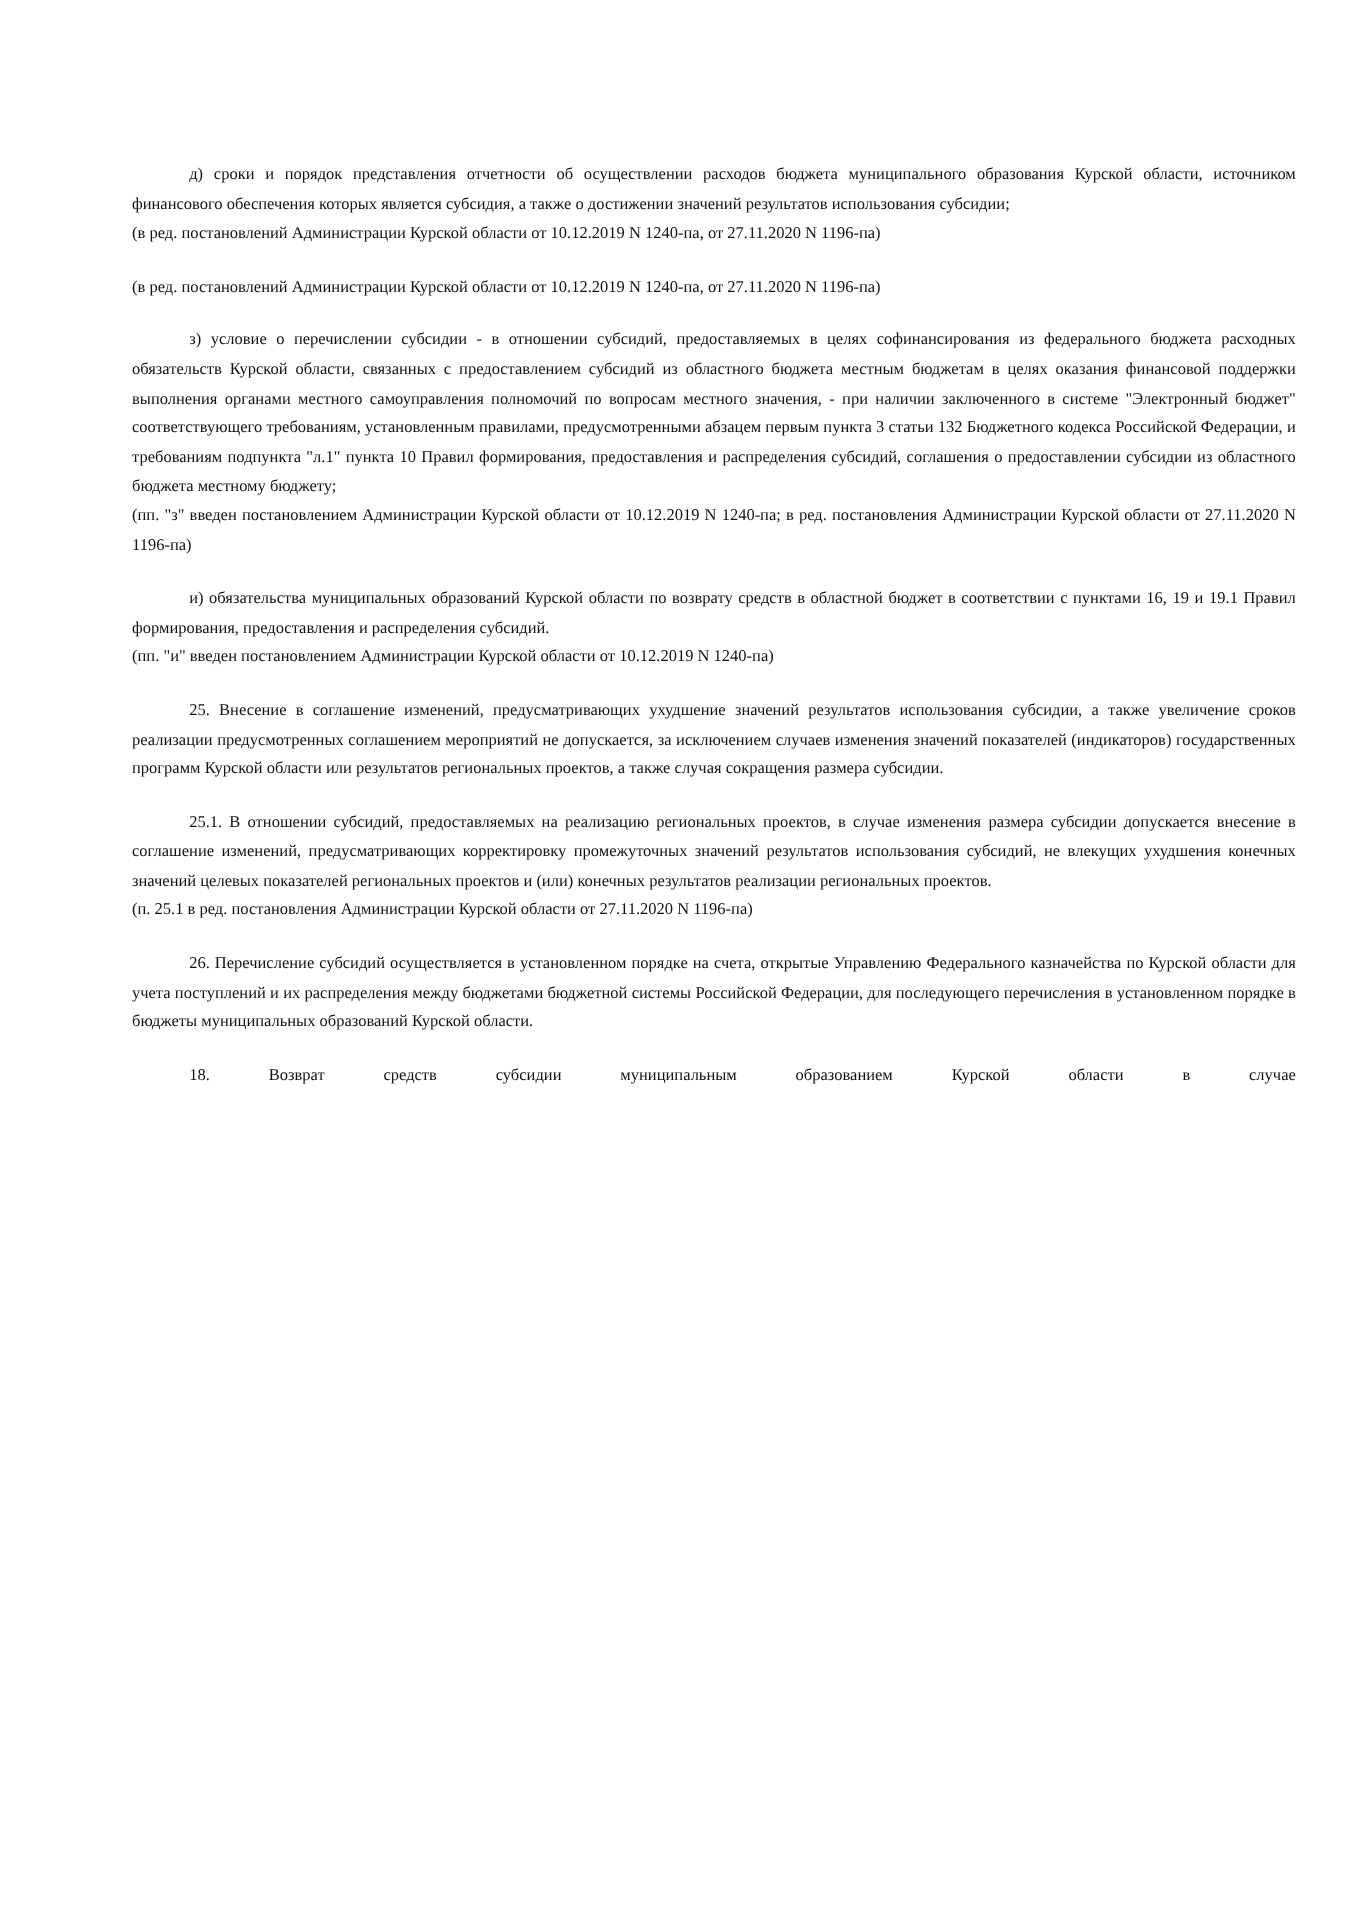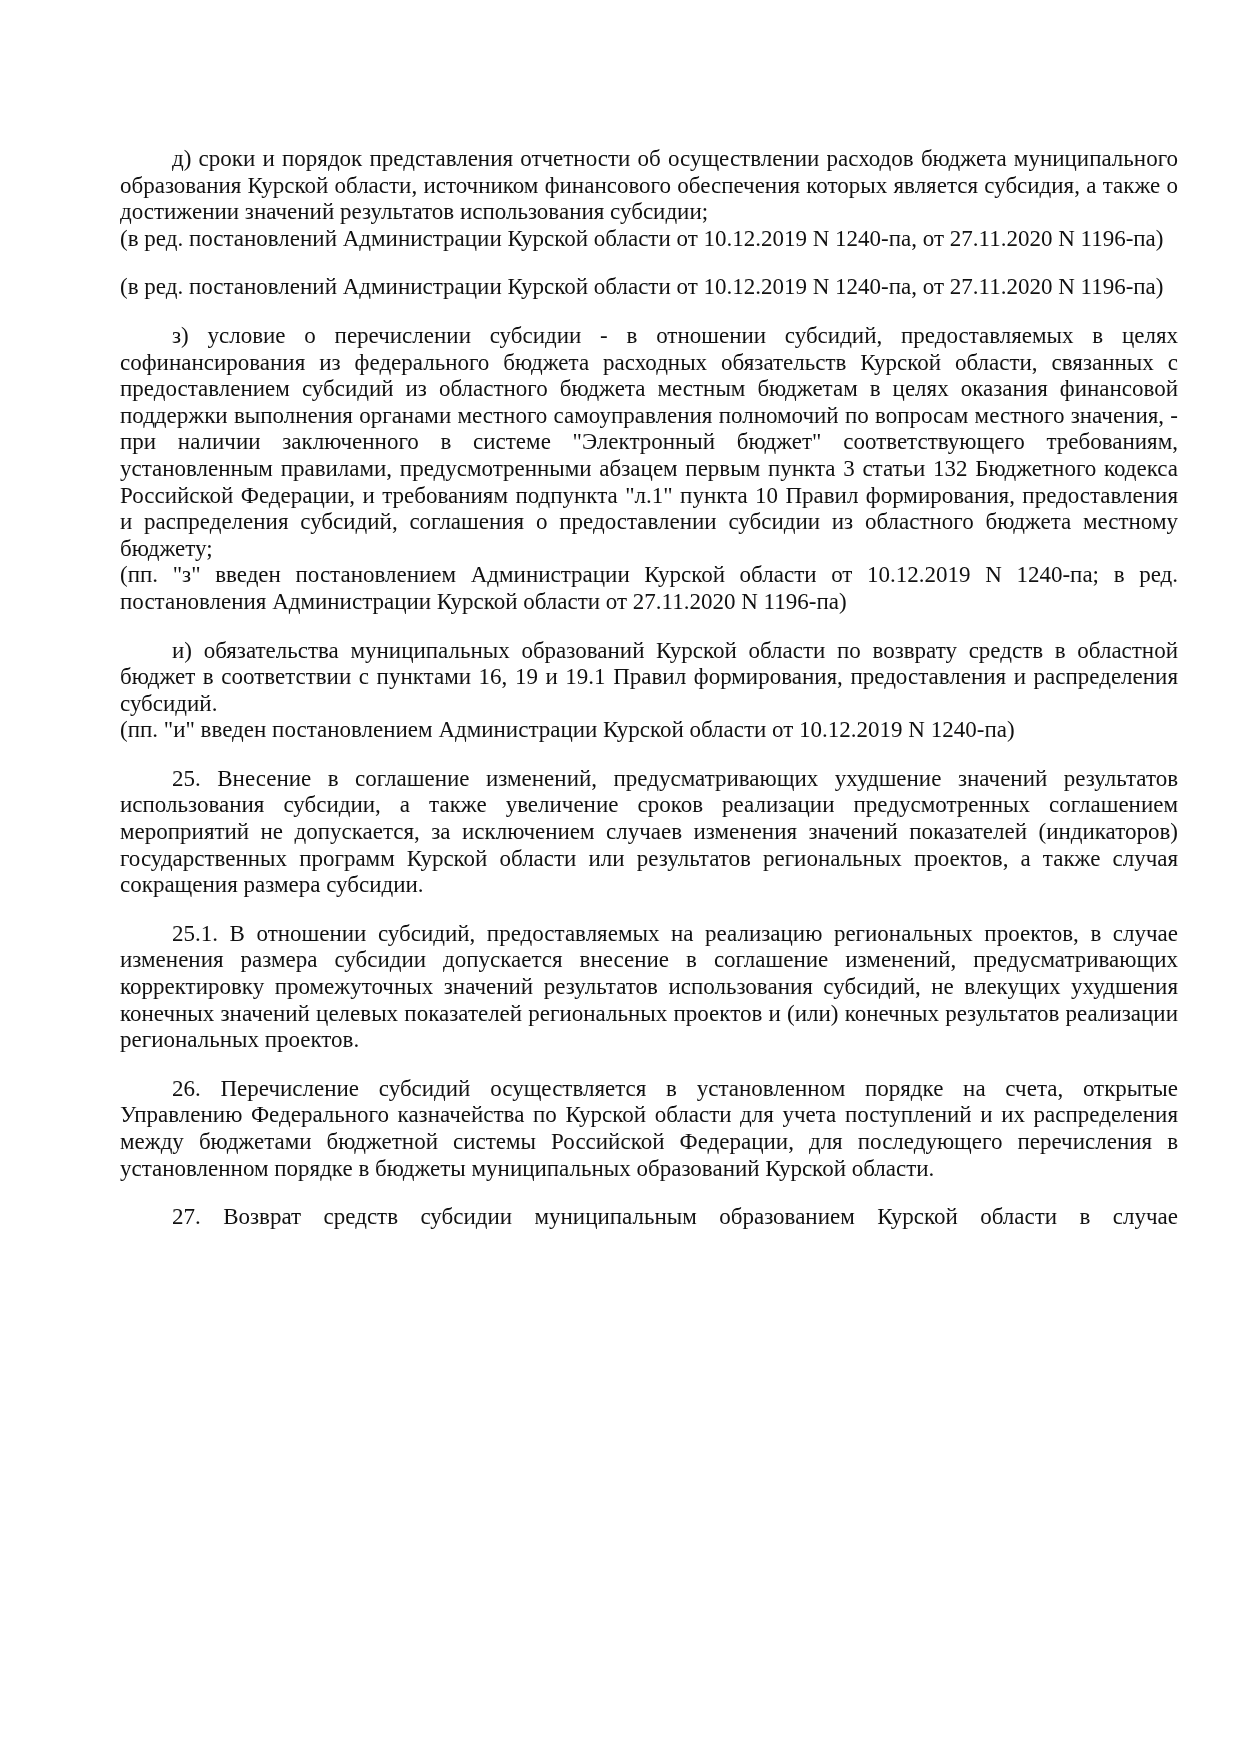--- a/index.html
+++ b/index.html
@@ -13,21 +13,21 @@
       position: relative;
       overflow: hidden;
       font-family: "Liberation Serif", "DejaVu Serif", serif;
       color: #111111;
     }
     .page {
       position: absolute;
       left: 120px;
       top: 146px;
       width: 1058px;
-      font-size: 23px;
+      font-size: 15px;
       line-height: 26.6px;
     }
     .block {
       margin: 0 0 22px 0;
     }
     .para {
       margin: 0;
       text-indent: 52px;
       text-align: justify;
       text-align-last: left;
@@ -63,23 +63,24 @@
     <p class="para">и) обязательства муниципальных образований Курской области по возврату средств в областной бюджет в соответствии с пунктами 16, 19 и 19.1 Правил формирования, предоставления и распределения субсидий.</p>
     <p class="note">(пп. "и" введен постановлением Администрации Курской области от 10.12.2019 N 1240-па)</p>
   </div>
 
   <div class="block">
     <p class="para">25. Внесение в соглашение изменений, предусматривающих ухудшение значений результатов использования субсидии, а также увеличение сроков реализации предусмотренных соглашением мероприятий не допускается, за исключением случаев изменения значений показателей (индикаторов) государственных программ Курской области или результатов региональных проектов, а также случая сокращения размера субсидии.</p>
   </div>
 
   <div class="block">
     <p class="para">25.1. В отношении субсидий, предоставляемых на реализацию региональных проектов, в случае изменения размера субсидии допускается внесение в соглашение изменений, предусматривающих корректировку промежуточных значений результатов использования субсидий, не влекущих ухудшения конечных значений целевых показателей региональных проектов и (или) конечных результатов реализации региональных проектов.</p>
+    <p class="note">(п. 25.1 в ред. постановления Администрации Курской области от 27.11.2020 N 1196-па)</p>
   </div>
 
   <div class="block">
     <p class="para">26. Перечисление субсидий осуществляется в установленном порядке на счета, открытые Управлению Федерального казначейства по Курской области для учета поступлений и их распределения между бюджетами бюджетной системы Российской Федерации, для последующего перечисления в установленном порядке в бюджеты муниципальных образований Курской области.</p>
   </div>
 
   <div class="block">
-    <p class="para" style="text-align-last: justify;">27. Возврат средств субсидии муниципальным образованием Курской области в случае</p>
+    <p class="para" style="text-align-last: justify;">18. Возврат средств субсидии муниципальным образованием Курской области в случае</p>
   </div>
 
 </div>
 
 </body></html>

